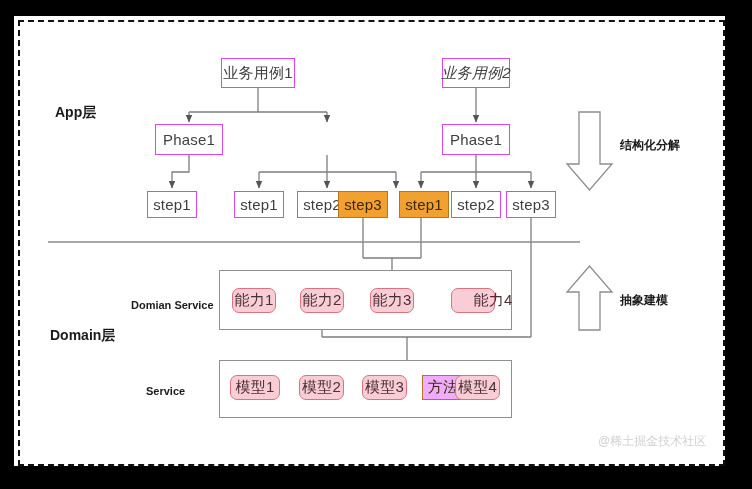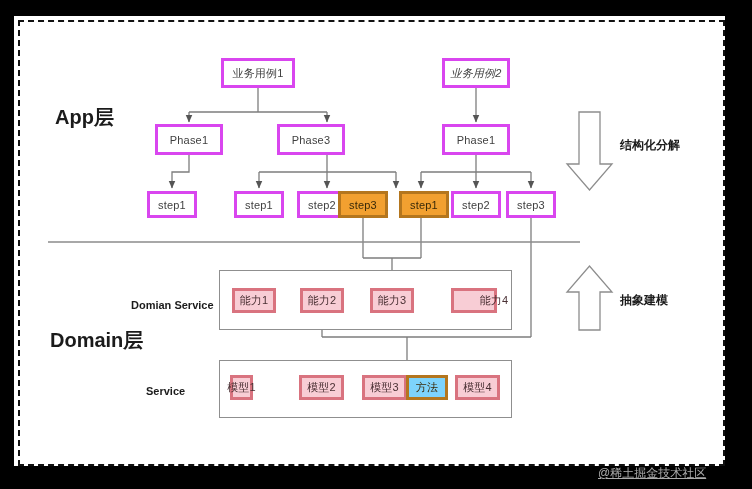--- a/index.html
+++ b/index.html
@@ -43,58 +43,60 @@
     left: 0; top: 0;
     width: 752px;
     height: 489px;
   }
   svg.layer { overflow: visible; }
 
   
   .node {
     position: absolute;
     box-sizing: border-box;
-    border: 3px solid #d946ef;
+    border: 1px solid #d946ef;
     background: #ffffff;
     color: #3f3f3f;
     display: flex;
     align-items: center;
     justify-content: center;
-    font-size: 11px;
+    font-size: 15px;
     letter-spacing: 0.2px;
     white-space: nowrap;
   }
   .node.orange {
     background: #F2A030;
     border-color: #B4761E;
     color: #3a2a08;
   }
   .node.pink {
     background: #F8CDD5;
     border-color: #D9737F;
     color: #4a3034;
+    border-radius: 7px;
   }
   .node.pinkish-orange {
-    background: #7dd3fc;
+    background: #f0abfc;
     border-color: #B4761E;
     color: #3a2a08;
+    margin-left: 16px;
   }
   .group-box {
     position: absolute;
     box-sizing: border-box;
     border: 1px solid #8f8f8f;
     background: #ffffff;
   }
   .side-label {
     position: absolute;
     color: #1b1b1b;
     font-weight: bold;
     white-space: nowrap;
   }
-  .label-lg { font-size: 20px; }
+  .label-lg { font-size: 14px; }
   .label-md { font-size: 11px; }
   .label-right { font-size: 12px; }
   .watermark {
     position: absolute;
     color: #c9c9c9;
     font-size: 12px;
     white-space: nowrap;
     opacity: 0.85;
   }
 </style>
@@ -166,40 +168,39 @@
     <div class="side-label label-md" style="left:131px; top:299px;text-align:center;">Domian Service</div>
     <div class="side-label label-md" style="left:146px; top:385px;">Service</div>
 
     <div class="side-label label-right" style="left:620px; top:137px;">结构化分解</div>
     <div class="side-label label-right" style="left:620px; top:292px;">抽象建模</div>
 
     <div class="node" style="left:221px; top:58px; width:74px; height:30px;">业务用例1</div>
     <div class="node" style="left:442px; top:58px; width:68px; height:30px;font-style:italic;">业务用例2</div>
 
     <div class="node" style="left:155px; top:124px; width:68px; height:31px;">Phase1</div>
-    <div class="node" style="left:277px; top:124px; width:68px; height:31px;">Phase3</div>
     <div class="node" style="left:442px; top:124px; width:68px; height:31px;">Phase1</div>
 
     <div class="node" style="left:147px; top:191px; width:50px; height:27px;">step1</div>
     <div class="node" style="left:234px; top:191px; width:50px; height:27px;">step1</div>
     <div class="node" style="left:297px; top:191px; width:50px; height:27px;">step2</div>
     <div class="node orange" style="left:338px; top:191px; width:50px; height:27px;">step3</div>
     <div class="node orange" style="left:399px; top:191px; width:50px; height:27px;">step1</div>
     <div class="node" style="left:451px; top:191px; width:50px; height:27px;">step2</div>
     <div class="node" style="left:506px; top:191px; width:50px; height:27px;">step3</div>
 
     <div class="group-box" style="left:219px; top:270px; width:293px; height:60px;"></div>
     <div class="node pink" style="left:232px; top:288px; width:44px; height:25px;">能力1</div>
     <div class="node pink" style="left:300px; top:288px; width:44px; height:25px;">能力2</div>
     <div class="node pink" style="left:370px; top:288px; width:44px; height:25px;">能力3</div>
     <div class="node pink" style="left:451px; top:288px; width:44px; height:25px;padding-left:40px;">能力4</div>
 
     <div class="group-box" style="left:219px; top:360px; width:293px; height:58px;"></div>
-    <div class="node pink" style="left:230px; top:375px; width:23px; height:25px;">模型1</div>
+    <div class="node pink" style="left:230px; top:375px; width:50px; height:25px;">模型1</div>
     <div class="node pink" style="left:299px; top:375px; width:45px; height:25px;">模型2</div>
     <div class="node pink" style="left:362px; top:375px; width:45px; height:25px;">模型3</div>
     <div class="node pinkish-orange" style="left:406px; top:375px; width:42px; height:25px;">方法</div>
     <div class="node pink" style="left:455px; top:375px; width:45px; height:25px;">模型4</div>
 
-    <div class="watermark" style="left:598px; top:465px;text-decoration:underline;">@稀土掘金技术社区</div>
+    <div class="watermark" style="left:598px; top:433px;">@稀土掘金技术社区</div>
 
   </div>
 </div>
 
 </body></html>

